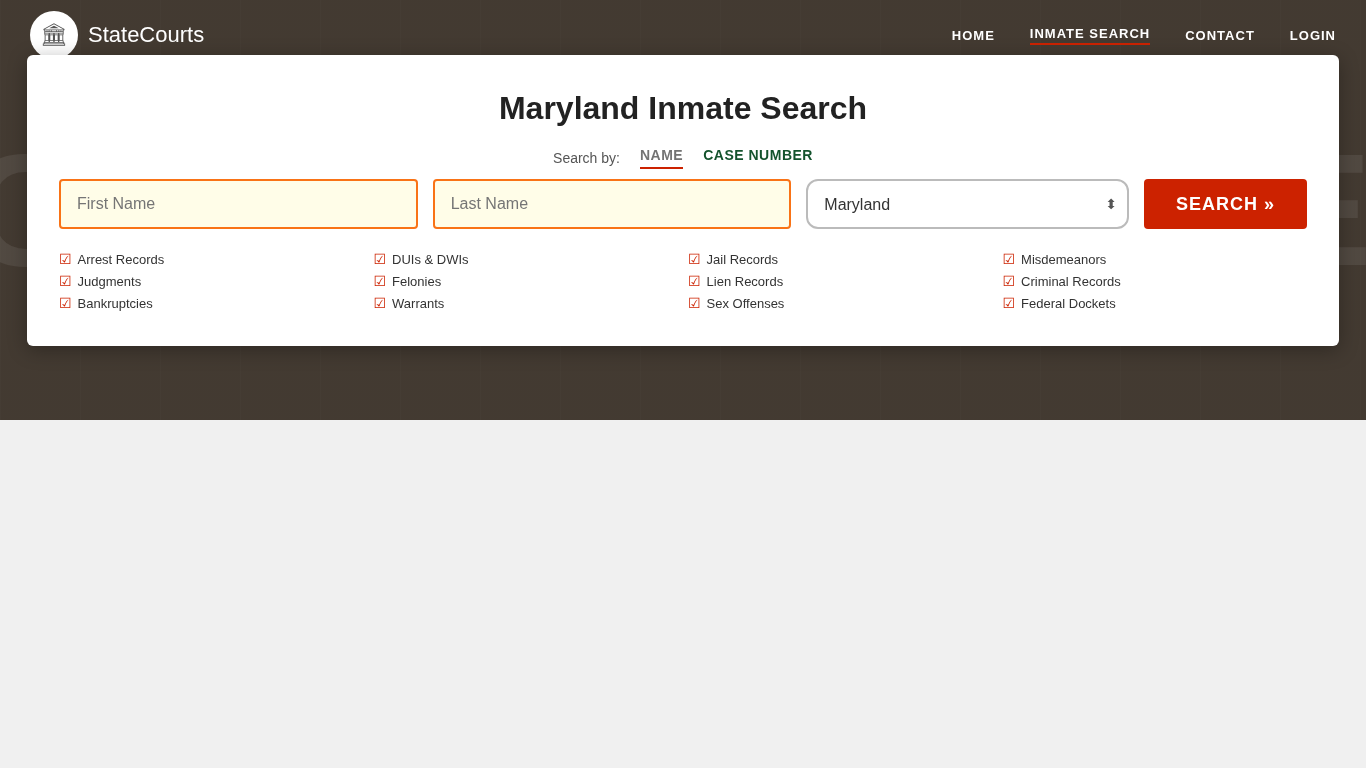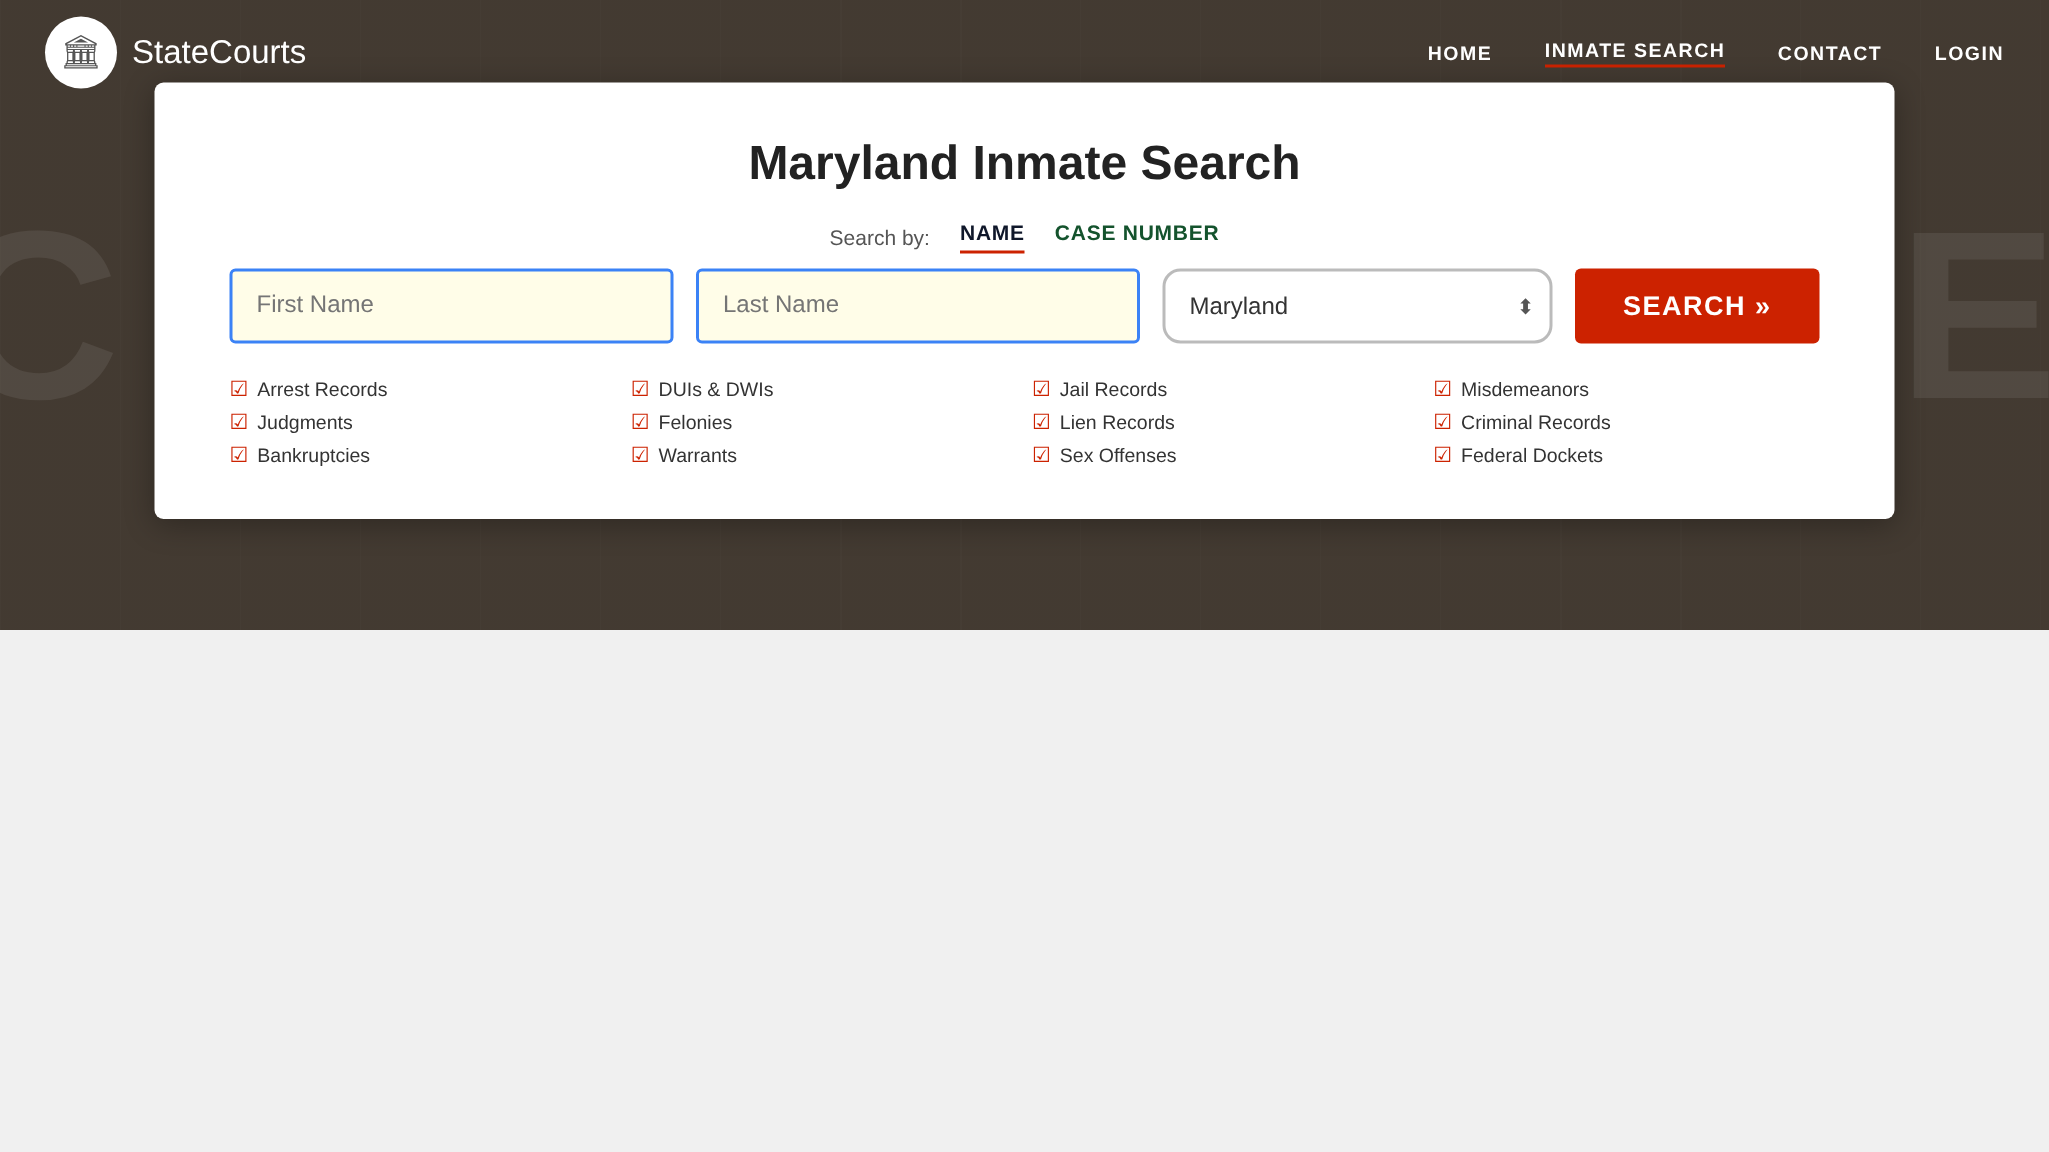--- a/index.html
+++ b/index.html
@@ -88,25 +88,25 @@
       border-bottom: 2px solid #cc2200;
       padding-bottom: 2px;
     }
 
     
     .search-card {
       position: absolute;
       top: 55px;
       left: 50%;
       transform: translateX(-50%);
-      width: 1160px;
+      width: 1312px;
       background: white;
       border-radius: 6px;
       box-shadow: 0 4px 20px rgba(0,0,0,0.3);
-      padding: 35px 50px 35px;
+      padding: 35px 32px 35px;
       z-index: 20;
     }
     .search-card-title {
       text-align: center;
       font-size: 32px;
       font-weight: bold;
       color: #222;
       margin-bottom: 20px;
     }
     .search-by-row {
@@ -121,38 +121,38 @@
       color: #555;
     }
     .search-by-tab {
       font-size: 14px;
       font-weight: bold;
       cursor: pointer;
       padding-bottom: 4px;
       letter-spacing: 0.5px;
     }
     .search-by-tab.active {
-      color: #0f172a;
+      color: #737373;
       border-bottom: 2px solid #cc2200;
     }
     .search-by-tab.inactive {
       color: #14532d;
       border-bottom: 2px solid transparent;
     }
     .search-inputs-row {
       display: flex;
       gap: 15px;
       align-items: stretch;
       margin-bottom: 22px;
     }
     .search-input {
       flex: 1;
       padding: 14px 16px;
       font-size: 16px;
-      border: 2px solid #3b82f6;
+      border: 2px solid #f97316;
       border-radius: 4px;
       background: #fffde8;
       color: #999;
       outline: none;
     }
     .search-select-wrapper {
       position: relative;
       flex: 1;
     }
     .search-select {

